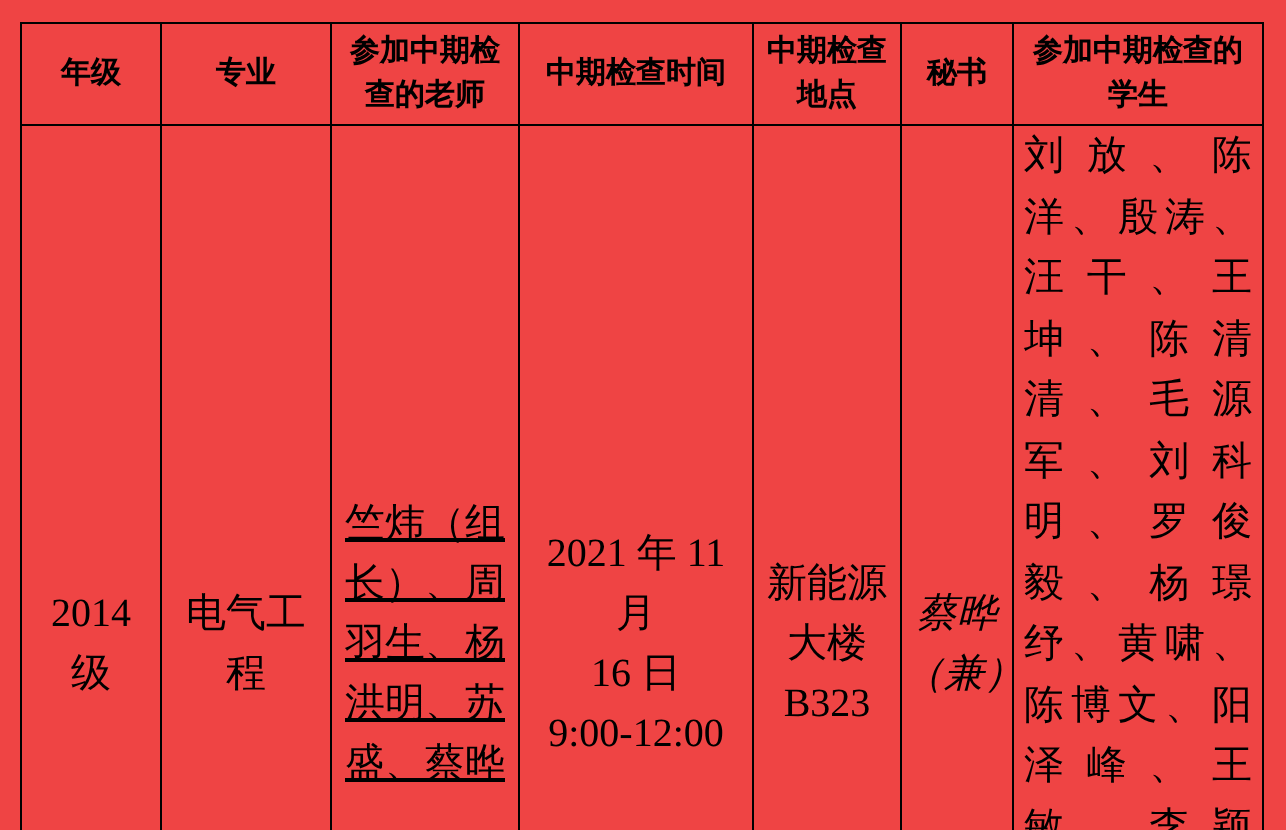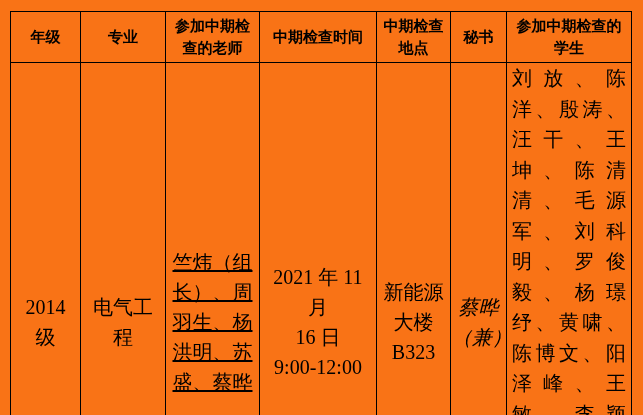--- a/index.html
+++ b/index.html
@@ -4,21 +4,21 @@
 <style>
   html, body {
     margin: 0;
     padding: 0;
     background: #ffffff;
   }
   .page {
     position: relative;
     width: 643px;
     height: 415px;
-    background: #f97316;
+    background: #ef4444;
     font-family: "Liberation Serif", "DejaVu Serif", serif;
     color: #000000;
     overflow: hidden;
   }
   table.doc-table {
     position: absolute;
     left: 10px;
     top: 11px;
     width: 621px;
     height: 391px;

